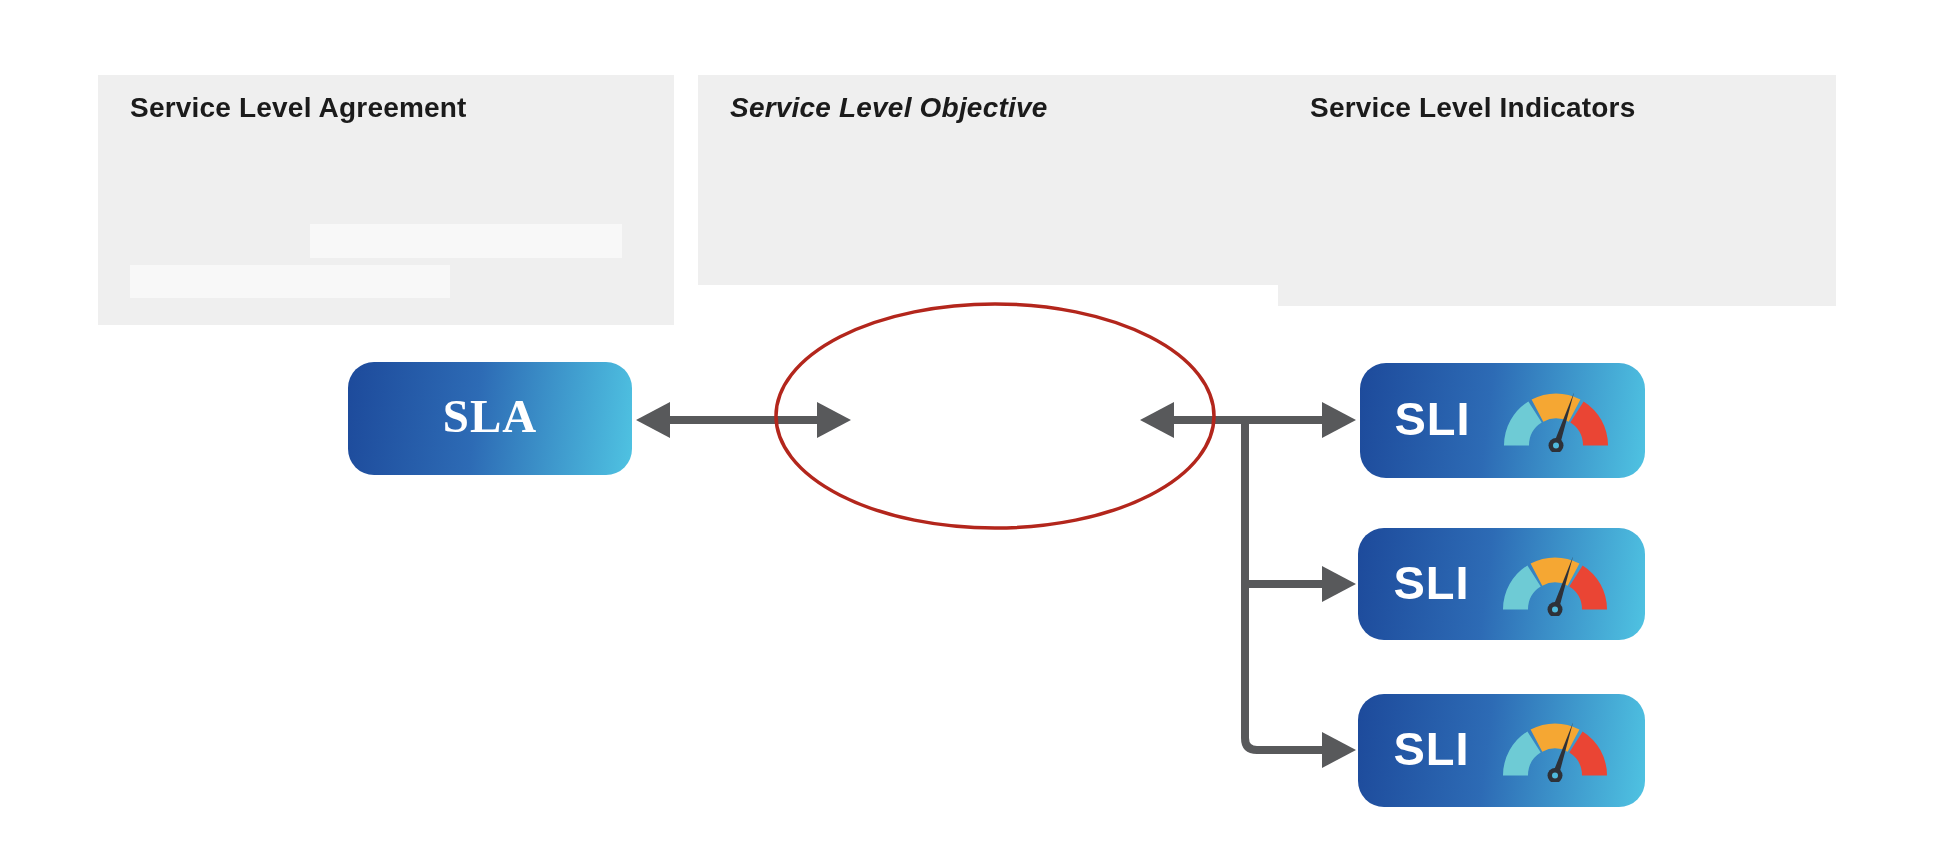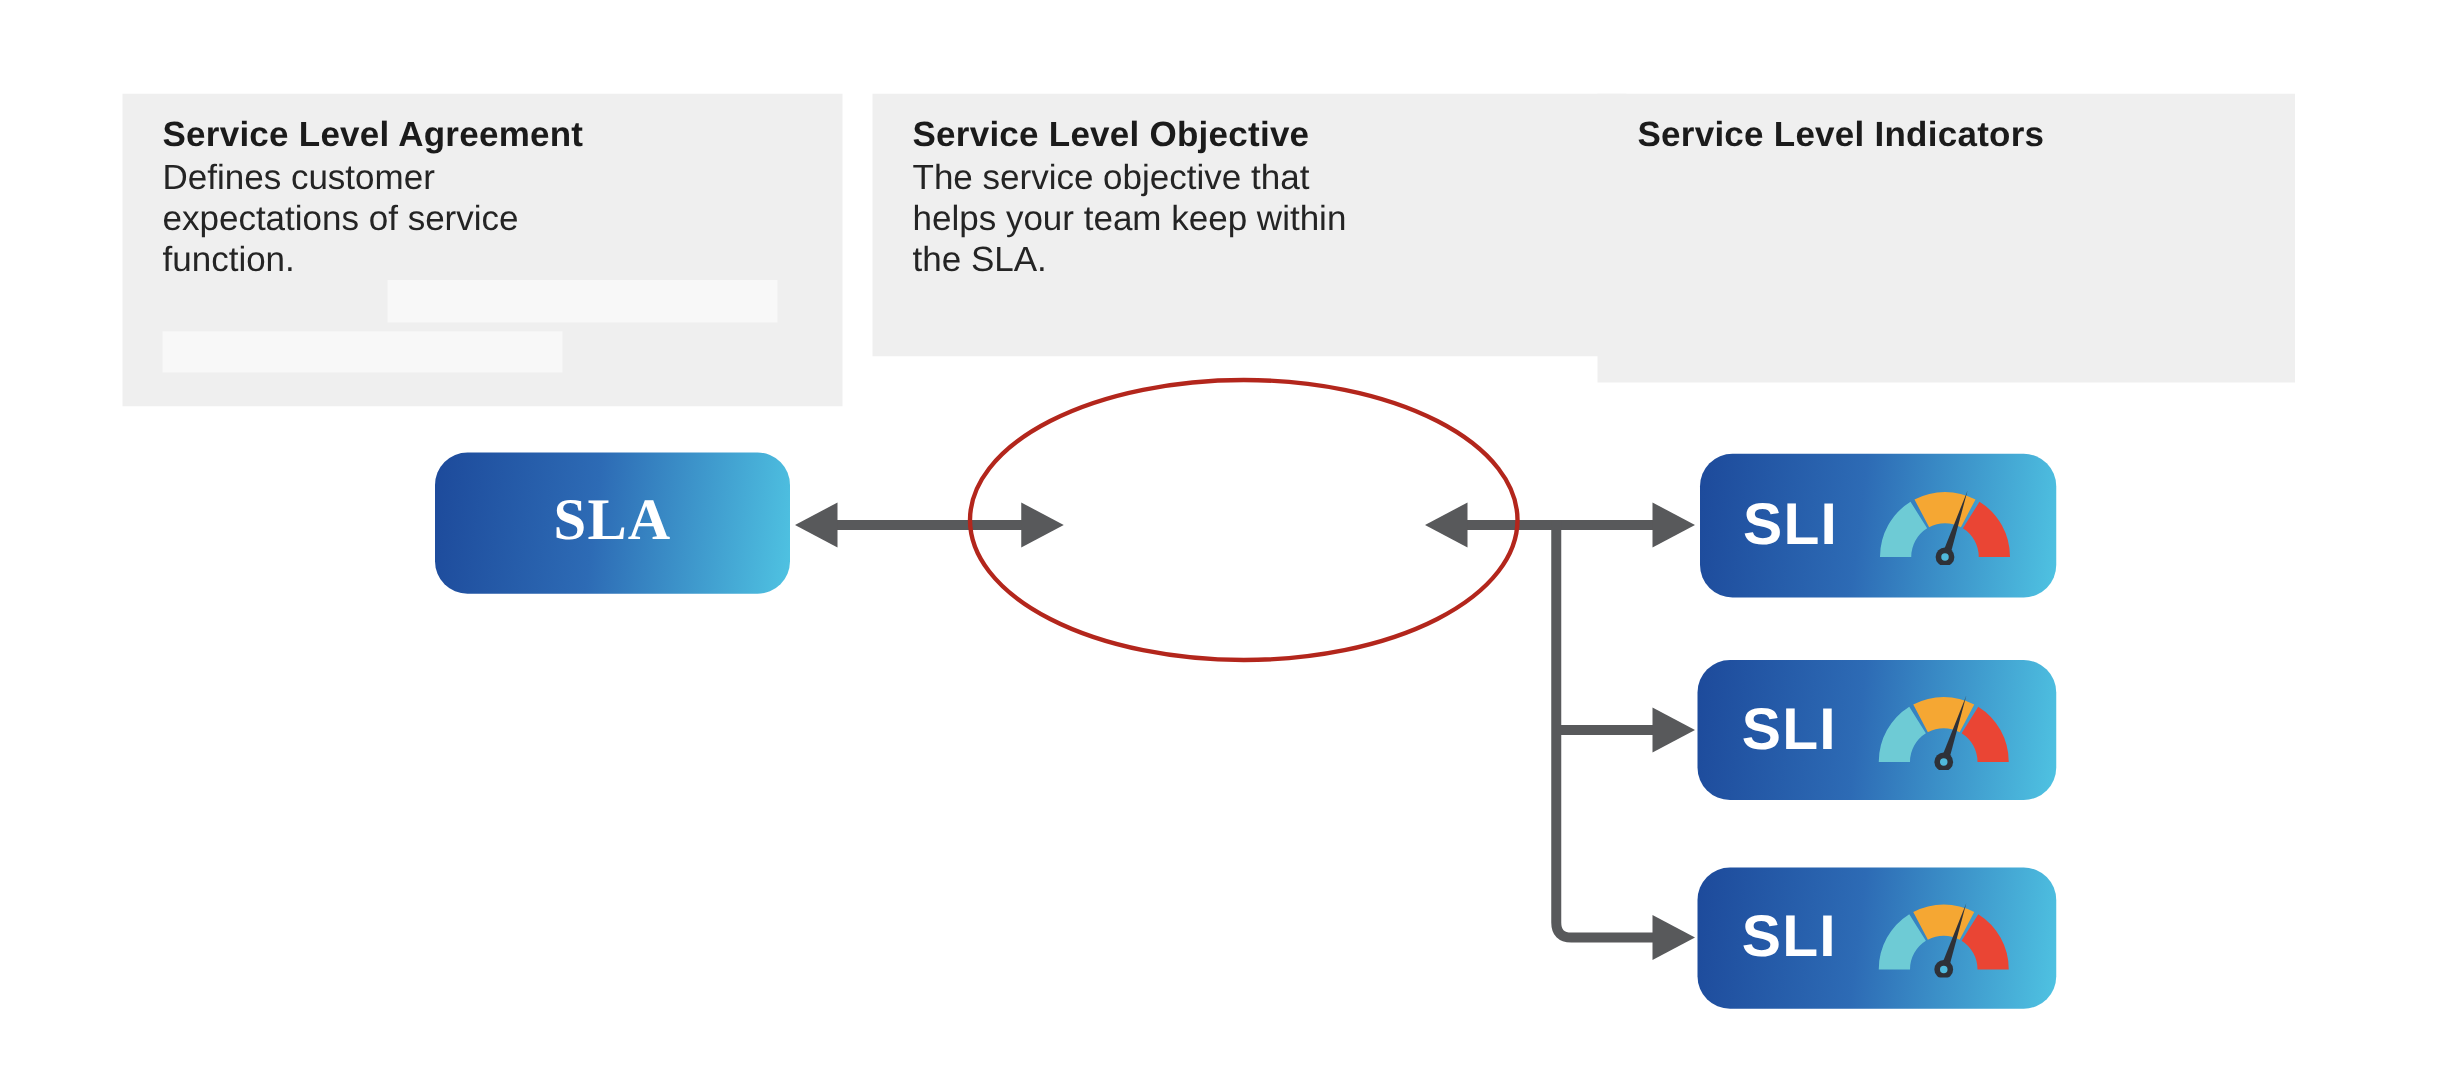--- a/index.html
+++ b/index.html
@@ -7,21 +7,21 @@
     position:relative; width:1960px; height:862px; background:#ffffff;
     font-family:"Liberation Sans", sans-serif; overflow:hidden;
   }
 
   
   .desc-box {
     position:absolute; background:#efefef; box-sizing:border-box;
     padding:15px 32px; color:#1b1b1b;
   }
   .desc-box-sla { left:98px;  top:75px; width:576px; height:250px; }
-  .desc-box-slo { left:698px; top:75px; width:603px; height:210px; }
+  .desc-box-slo { left:698px; top:75px; width:603px; height:210px;font-style:italic; }
   .desc-box-sli { left:1278px;top:75px; width:558px; height:231px; }
   .desc-title { font-size:28px; font-weight:700; line-height:35px; letter-spacing:0.2px; }
   .desc-body  { font-size:28px; font-weight:400; line-height:33px; white-space:pre-line; color:#242424; }
 
   
   .redact { position:absolute; background:#f8f8f8; }
   .redact-a { left:212px; top:149px; width:312px; height:34px; }
   .redact-b { left:32px;  top:190px; width:320px; height:33px; }
 
   
@@ -42,32 +42,26 @@
   
   .overlay { position:absolute; left:0; top:0; width:1960px; height:862px; pointer-events:none; }
 </style>
 </head>
 <body>
 
 <div class="canvas">
 
   <div class="desc-box desc-box-sla">
     <div class="desc-title">Service Level Agreement</div>
-    <div class="desc-body">Defines customer
-expectations of service
-function.</div>
     <div class="redact redact-a"></div>
     <div class="redact redact-b"></div>
   </div>
 
   <div class="desc-box desc-box-slo">
     <div class="desc-title">Service Level Objective</div>
-    <div class="desc-body">The service objective that
-helps your team keep within
-the SLA.</div>
   </div>
 
   <div class="desc-box desc-box-sli">
     <div class="desc-title">Service Level Indicators</div>
   </div>
 
   <svg class="overlay" viewBox="0 0 1960 862">
     <g stroke="#58595b" stroke-width="8" fill="none">
       <path d="M 666 420 H 822"></path>
       <path d="M 1170 420 H 1330"></path>

